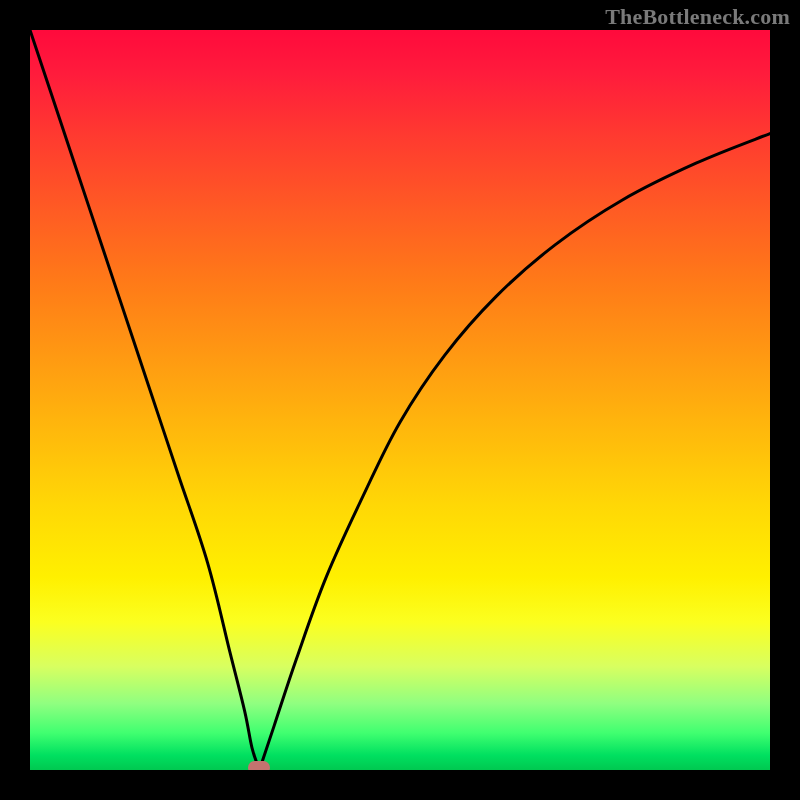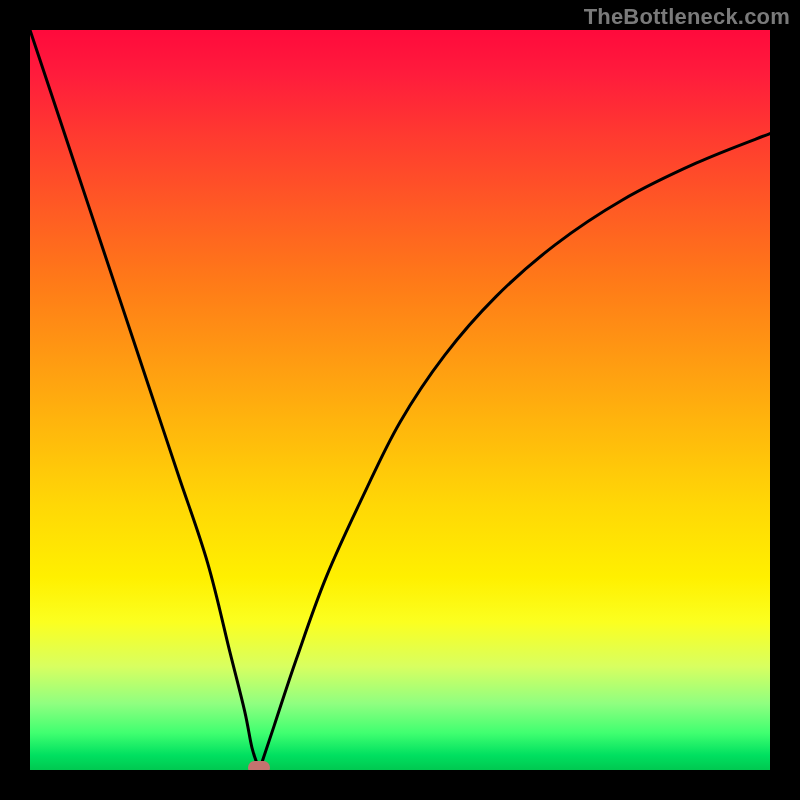--- a/index.html
+++ b/index.html
@@ -62,20 +62,21 @@
   }
   .watermark {
     position: absolute;
     top: 4px;
     right: 10px;
     color: #7a7a7a;
     font-size: 22px;
     font-weight: 600;
     letter-spacing: 0.2px;
     user-select: none;
+    font-family: Liberation Serif, serif;
   }
 </style>
 </head>
 <body>
 
 <div class="frame">
 
   <div class="plot">
     <div class="gradient"></div>
 

